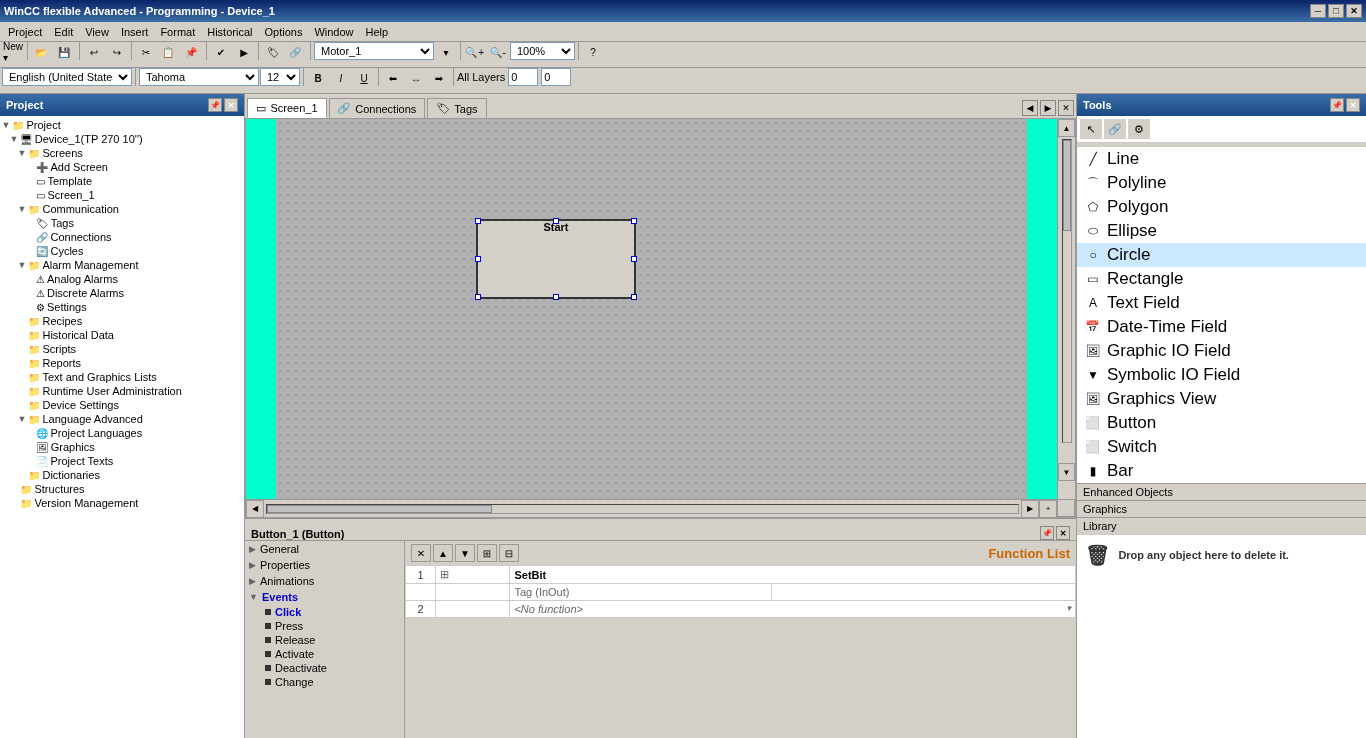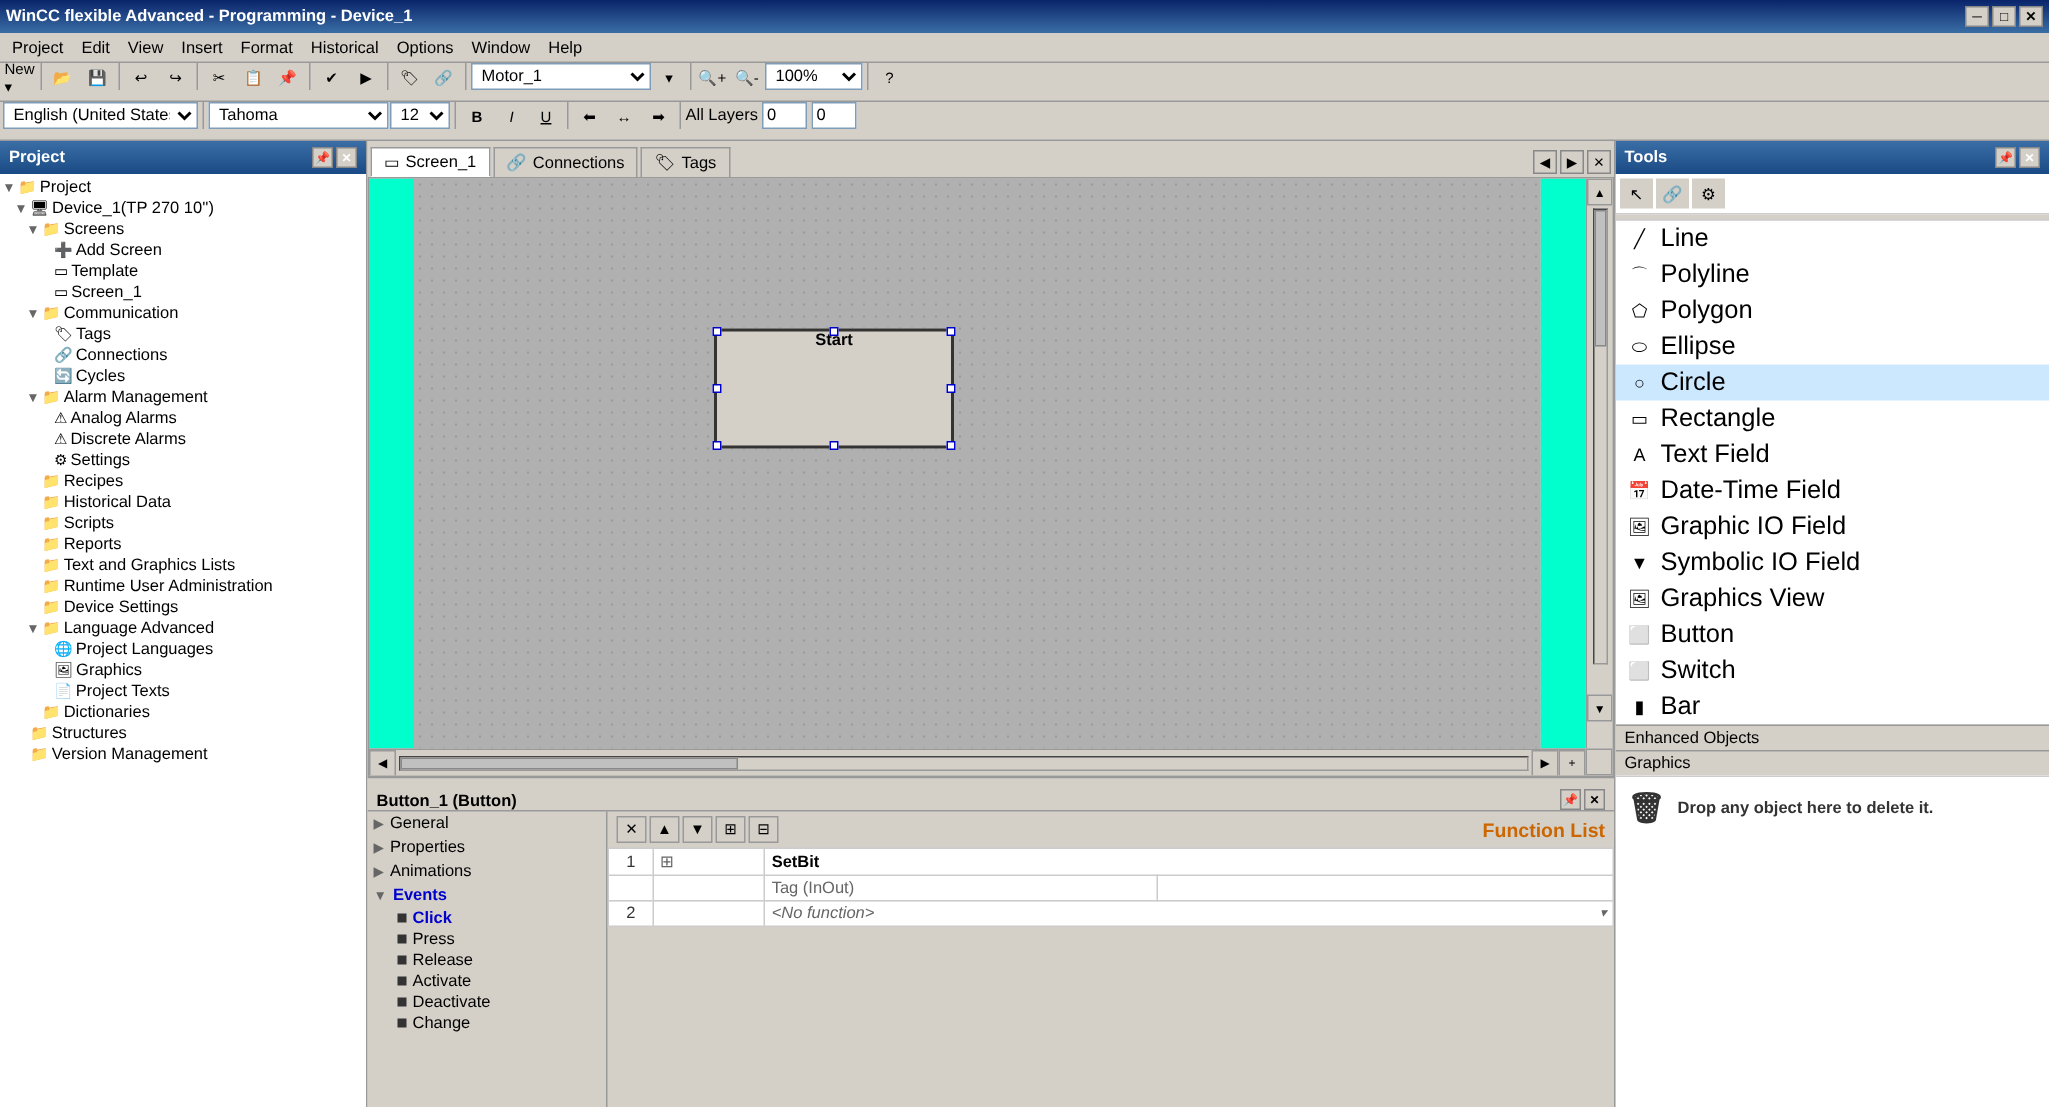--- a/index.html
+++ b/index.html
@@ -880,20 +880,23 @@
             <span class="tools-item-icon">▮</span>
             <span class="tools-item-label">Bar</span>
           </div>
         </div>
       <div class="tools-section-collapsed">
         <span>Enhanced Objects</span>
       </div>
       <div class="tools-section-collapsed">
         <span>Graphics</span>
       </div>
+      <div class="tools-section-collapsed">
+        <span>Library</span>
+      </div>
       <div id="trash-area">
         <span class="trash-icon">🗑</span>
         <span>Drop any object here to delete it.</span>
       </div>
     </div>
   </div>
 
 </div>
 
 </body></html>

